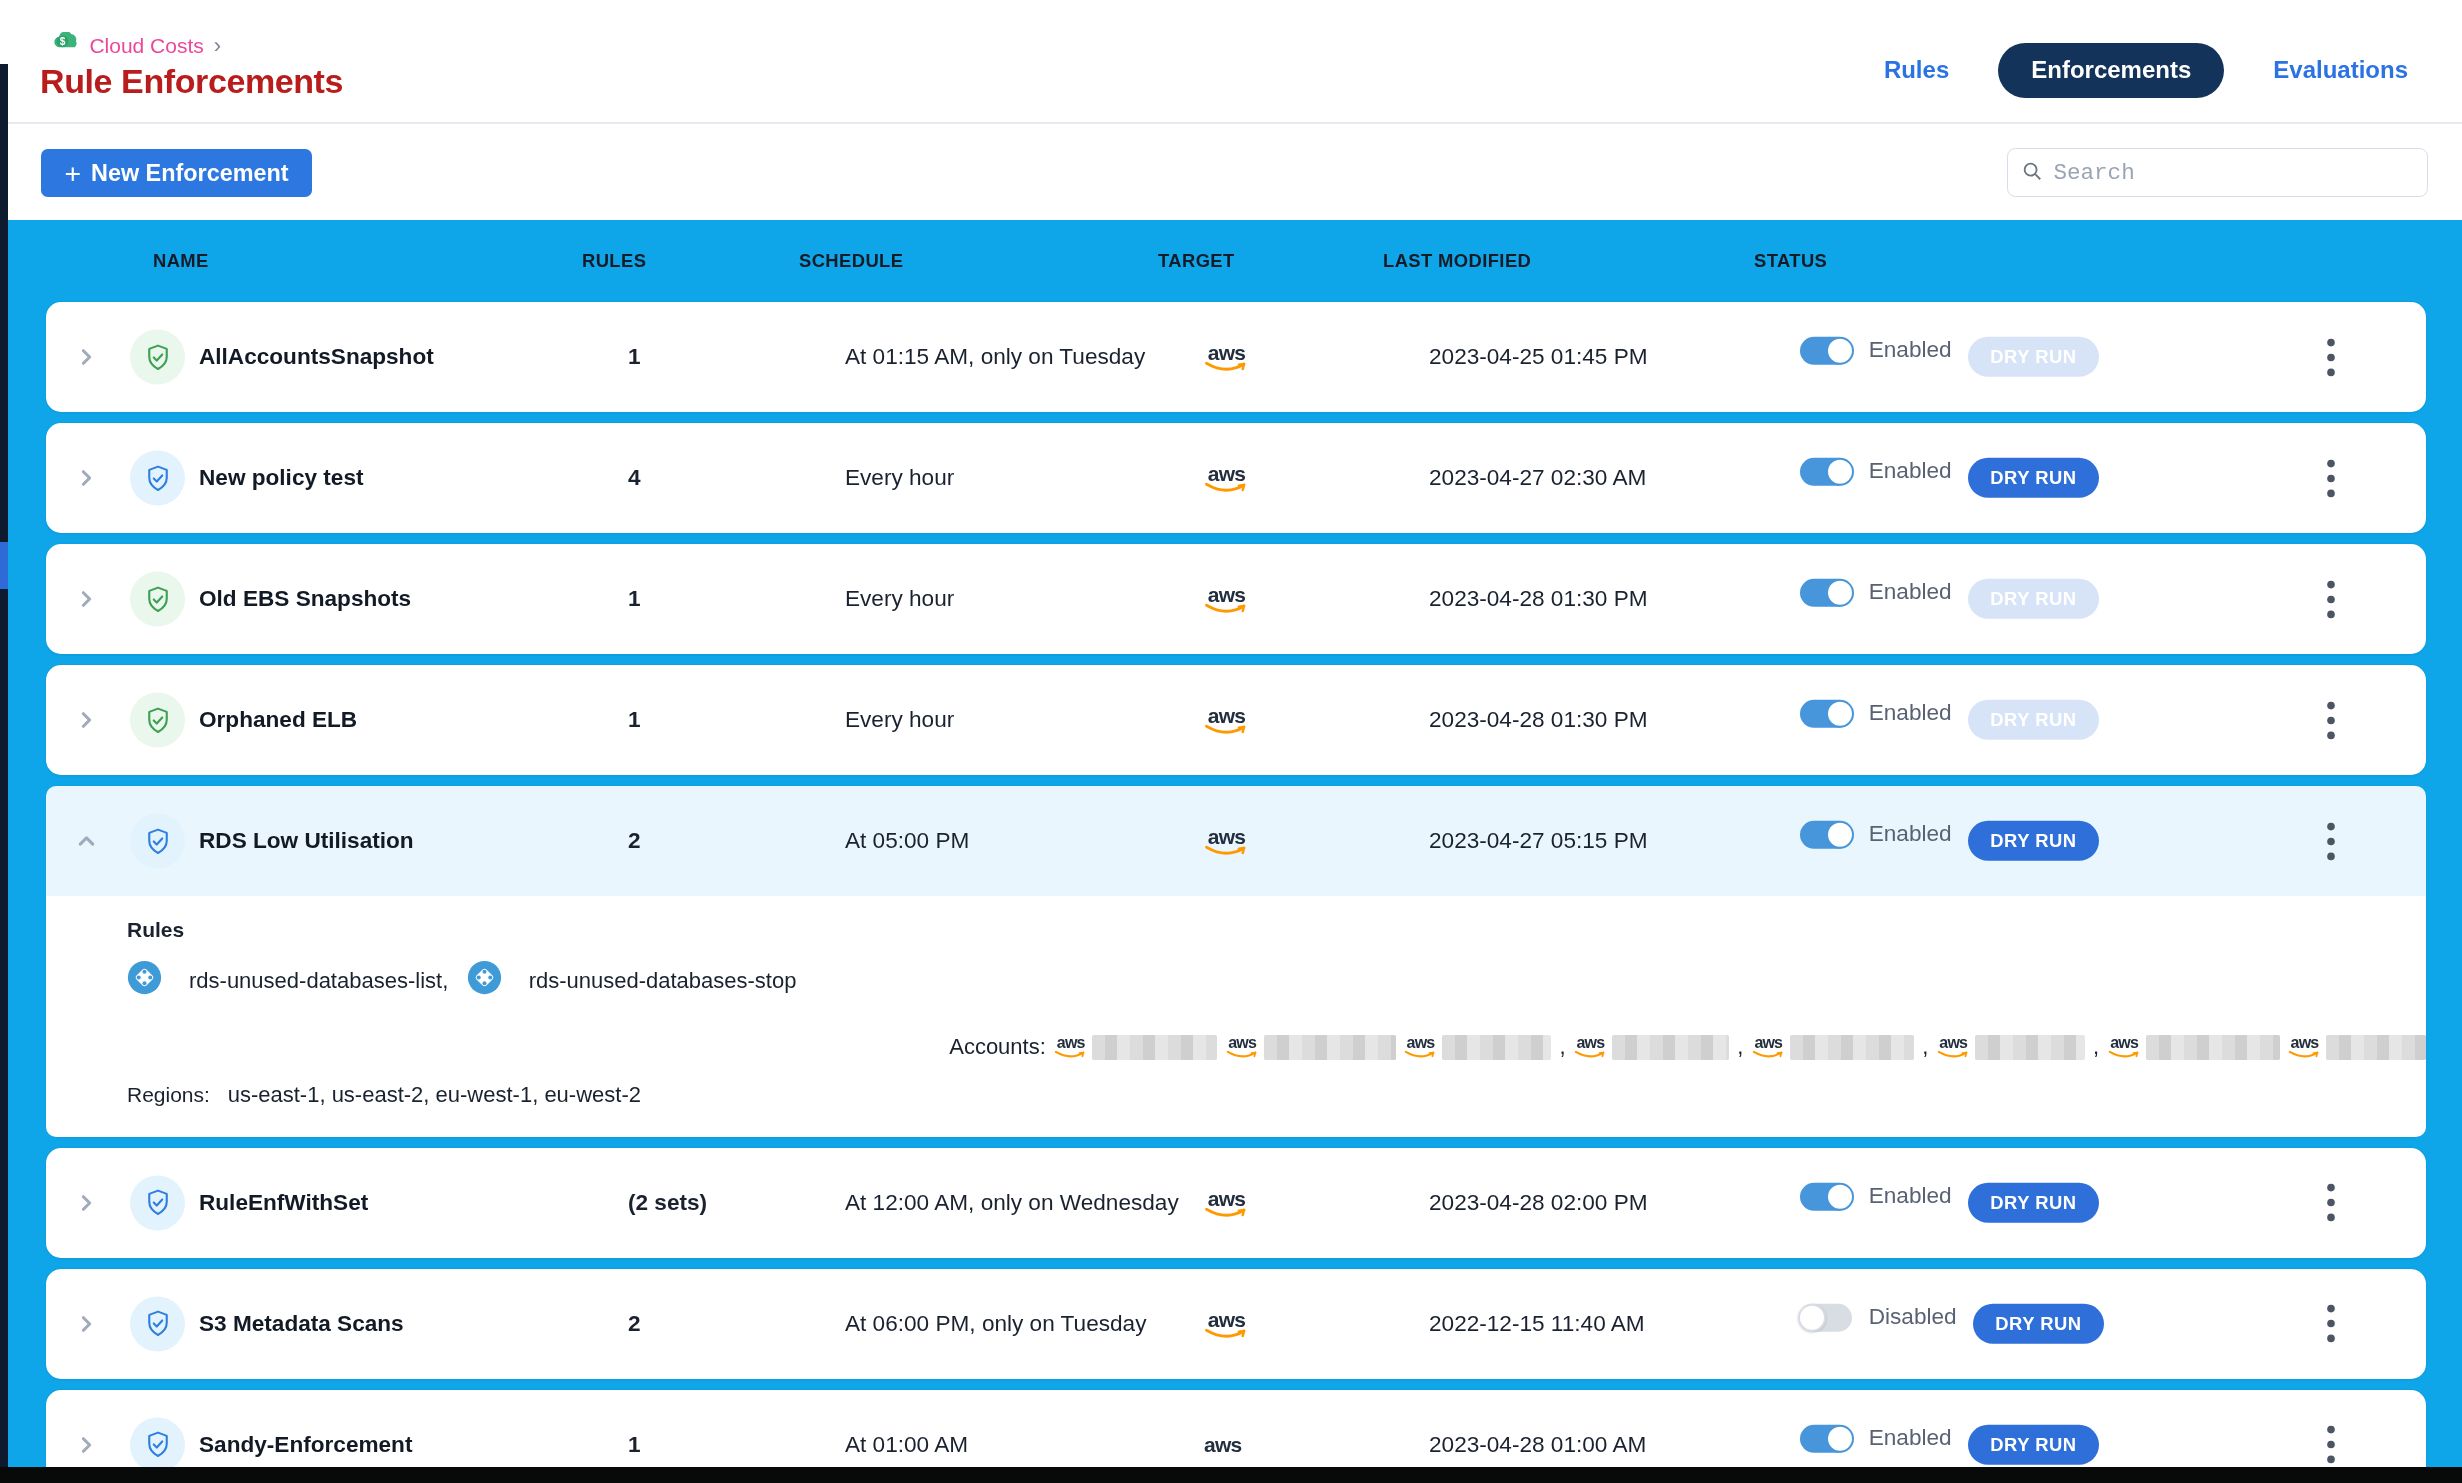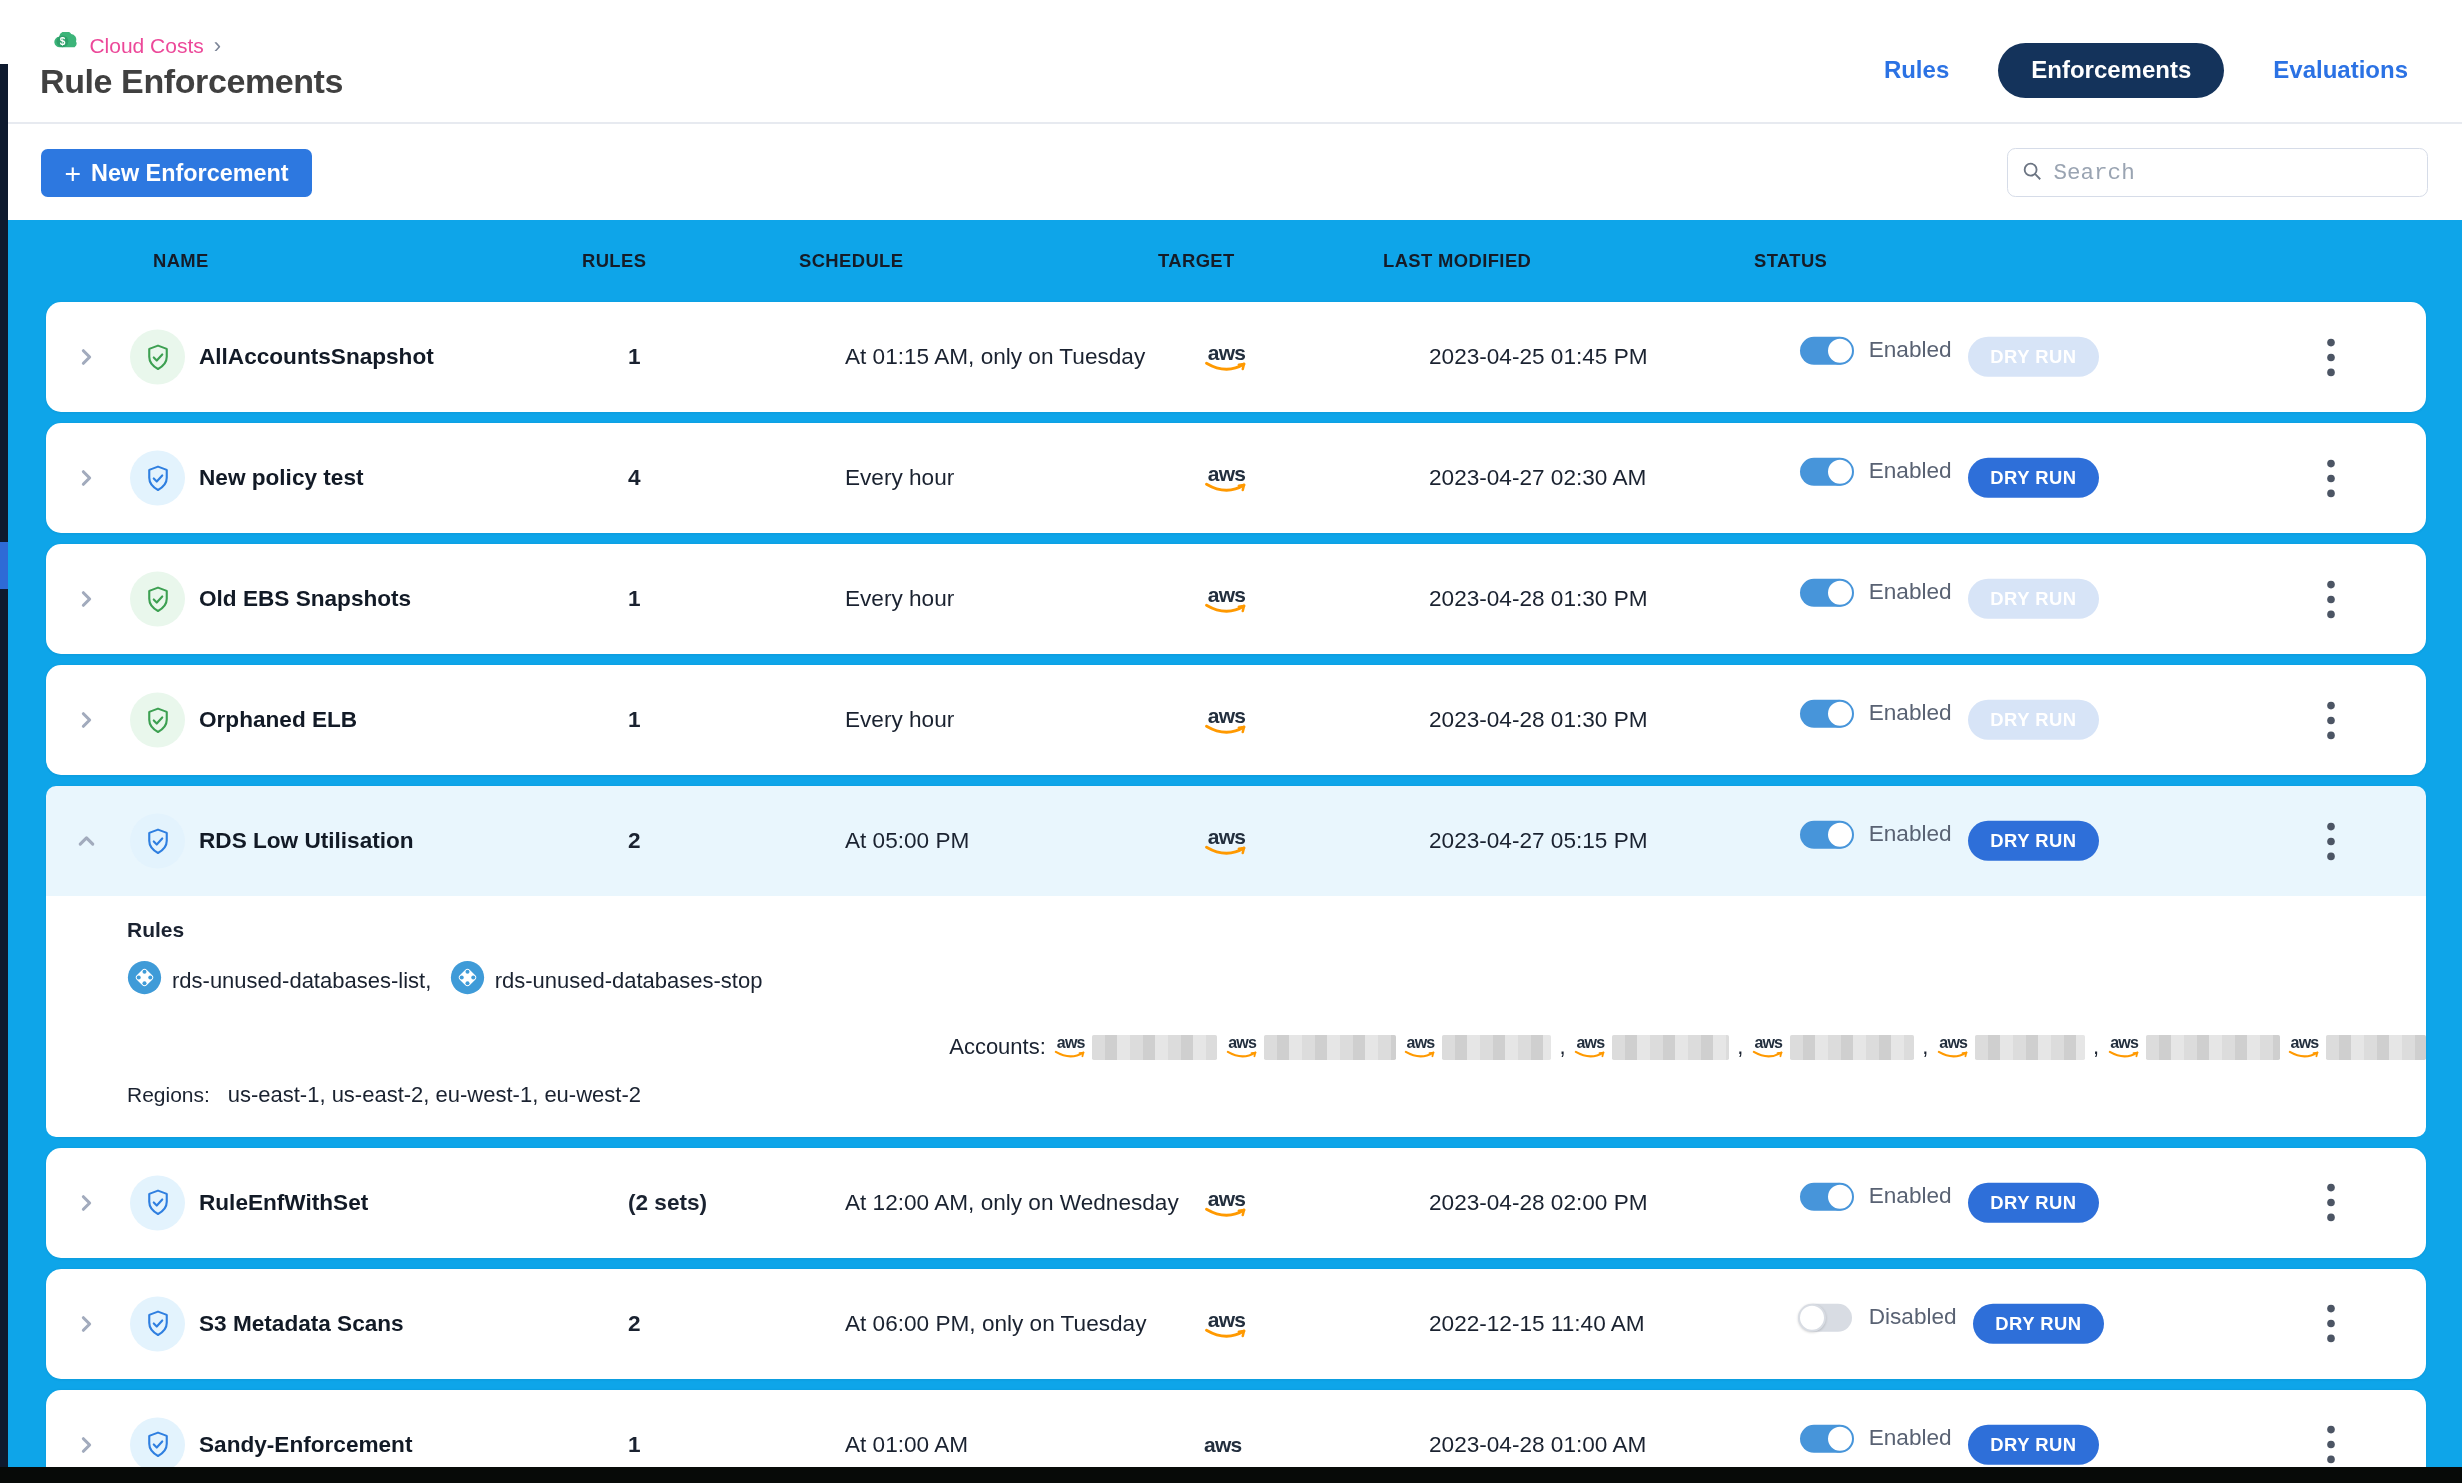--- a/index.html
+++ b/index.html
@@ -9,21 +9,21 @@
 
   
   .left-strip { position:absolute; left:0; top:64px; bottom:0; width:8.4px; background:#0e1a2e; z-index:40; }
   .left-indicator { position:absolute; left:0; top:478px; width:8.4px; height:47px; background:#2e6bd6; }
 
   
   .breadcrumb { position:absolute; left:54px; top:32px; display:flex; align-items:center; gap:8.4px;
     font-size:21px; color:#2b72e4; }
   .breadcrumb .crumb-link { color:#ec4899; cursor:pointer; }
   .breadcrumb .crumb-chev { color:#7d8698; font-size:22px; margin-left:1.7px; }
-  h1.page-title { position:absolute; left:40px; top:62px; font-size:34px; font-weight:bold; color:#404040;
+  h1.page-title { position:absolute; left:40px; top:62px; font-size:34px; font-weight:bold; color:#b91c1c;
     letter-spacing:-0.4px; }
 
   .tabs { position:absolute; top:43px; right:54px; display:flex; align-items:center; gap:49px; }
   .tab-link { font-size:24px; color:#2b72e4; font-weight:bold; cursor:pointer; }
   .tab-pill { background:#14335b; color:#ffffff; font-size:24px; font-weight:bold;
     padding:13.4px 33px; border-radius:33px; cursor:pointer; }
 
   .top-divider { position:absolute; left:0; right:0; top:122px; height:1.7px; background:#e7eaf0; }
 
   
@@ -69,21 +69,21 @@
   .toggle.off .knob { right:auto; left:-1.7px; border-color:#d8dce3; box-shadow:0 0.8px 2.5px rgba(0,0,0,0.18); }
   .status-label { font-size:22.6px; color:#596273; }
   .dryrun { font-size:18.4px; font-weight:bold; color:#ffffff; letter-spacing:0.5px;
     padding:9.2px 22px; border-radius:22px; background:#2e6fd9; }
   .dryrun.inactive { background:#d7e4f7; }
 
   
   .detail { position:relative; padding:22px 0 28.4px 81px; background:#fff; border-radius:0 0 10px 10px; }
   .detail .lbl { font-size:21px; font-weight:bold; color:#1a2230; }
   .chips { display:flex; align-items:center; gap:11.7px; margin:18.4px 0 33px 0; }
-  .chip { display:flex; align-items:center; gap:10px; font-size:22px; color:#1a2230; }
+  .chip { display:flex; align-items:center; gap:27px; font-size:22px; color:#1a2230; }
   .chip + .chip { margin-left:6.7px; }
   .tgt { margin-bottom:22px; }
   .accounts-line { display:flex; align-items:center; gap:8.4px; font-size:22px; color:#1a2230; margin-bottom:22px; flex-wrap:nowrap;justify-content:flex-end; }
   .acct { display:inline-flex; align-items:center; gap:5px; }
   .redact { height:25px; border-radius:1.7px;
     background:repeating-linear-gradient(90deg,#dcdcdc 0 13.4px,#cfcfcf 13.4px 25px,#e6e6e6 25px 38px); }
   .regions-line { font-size:22px; color:#1a2230; }
   .regions-line .lbl { margin-right:11.7px; }
 
   

